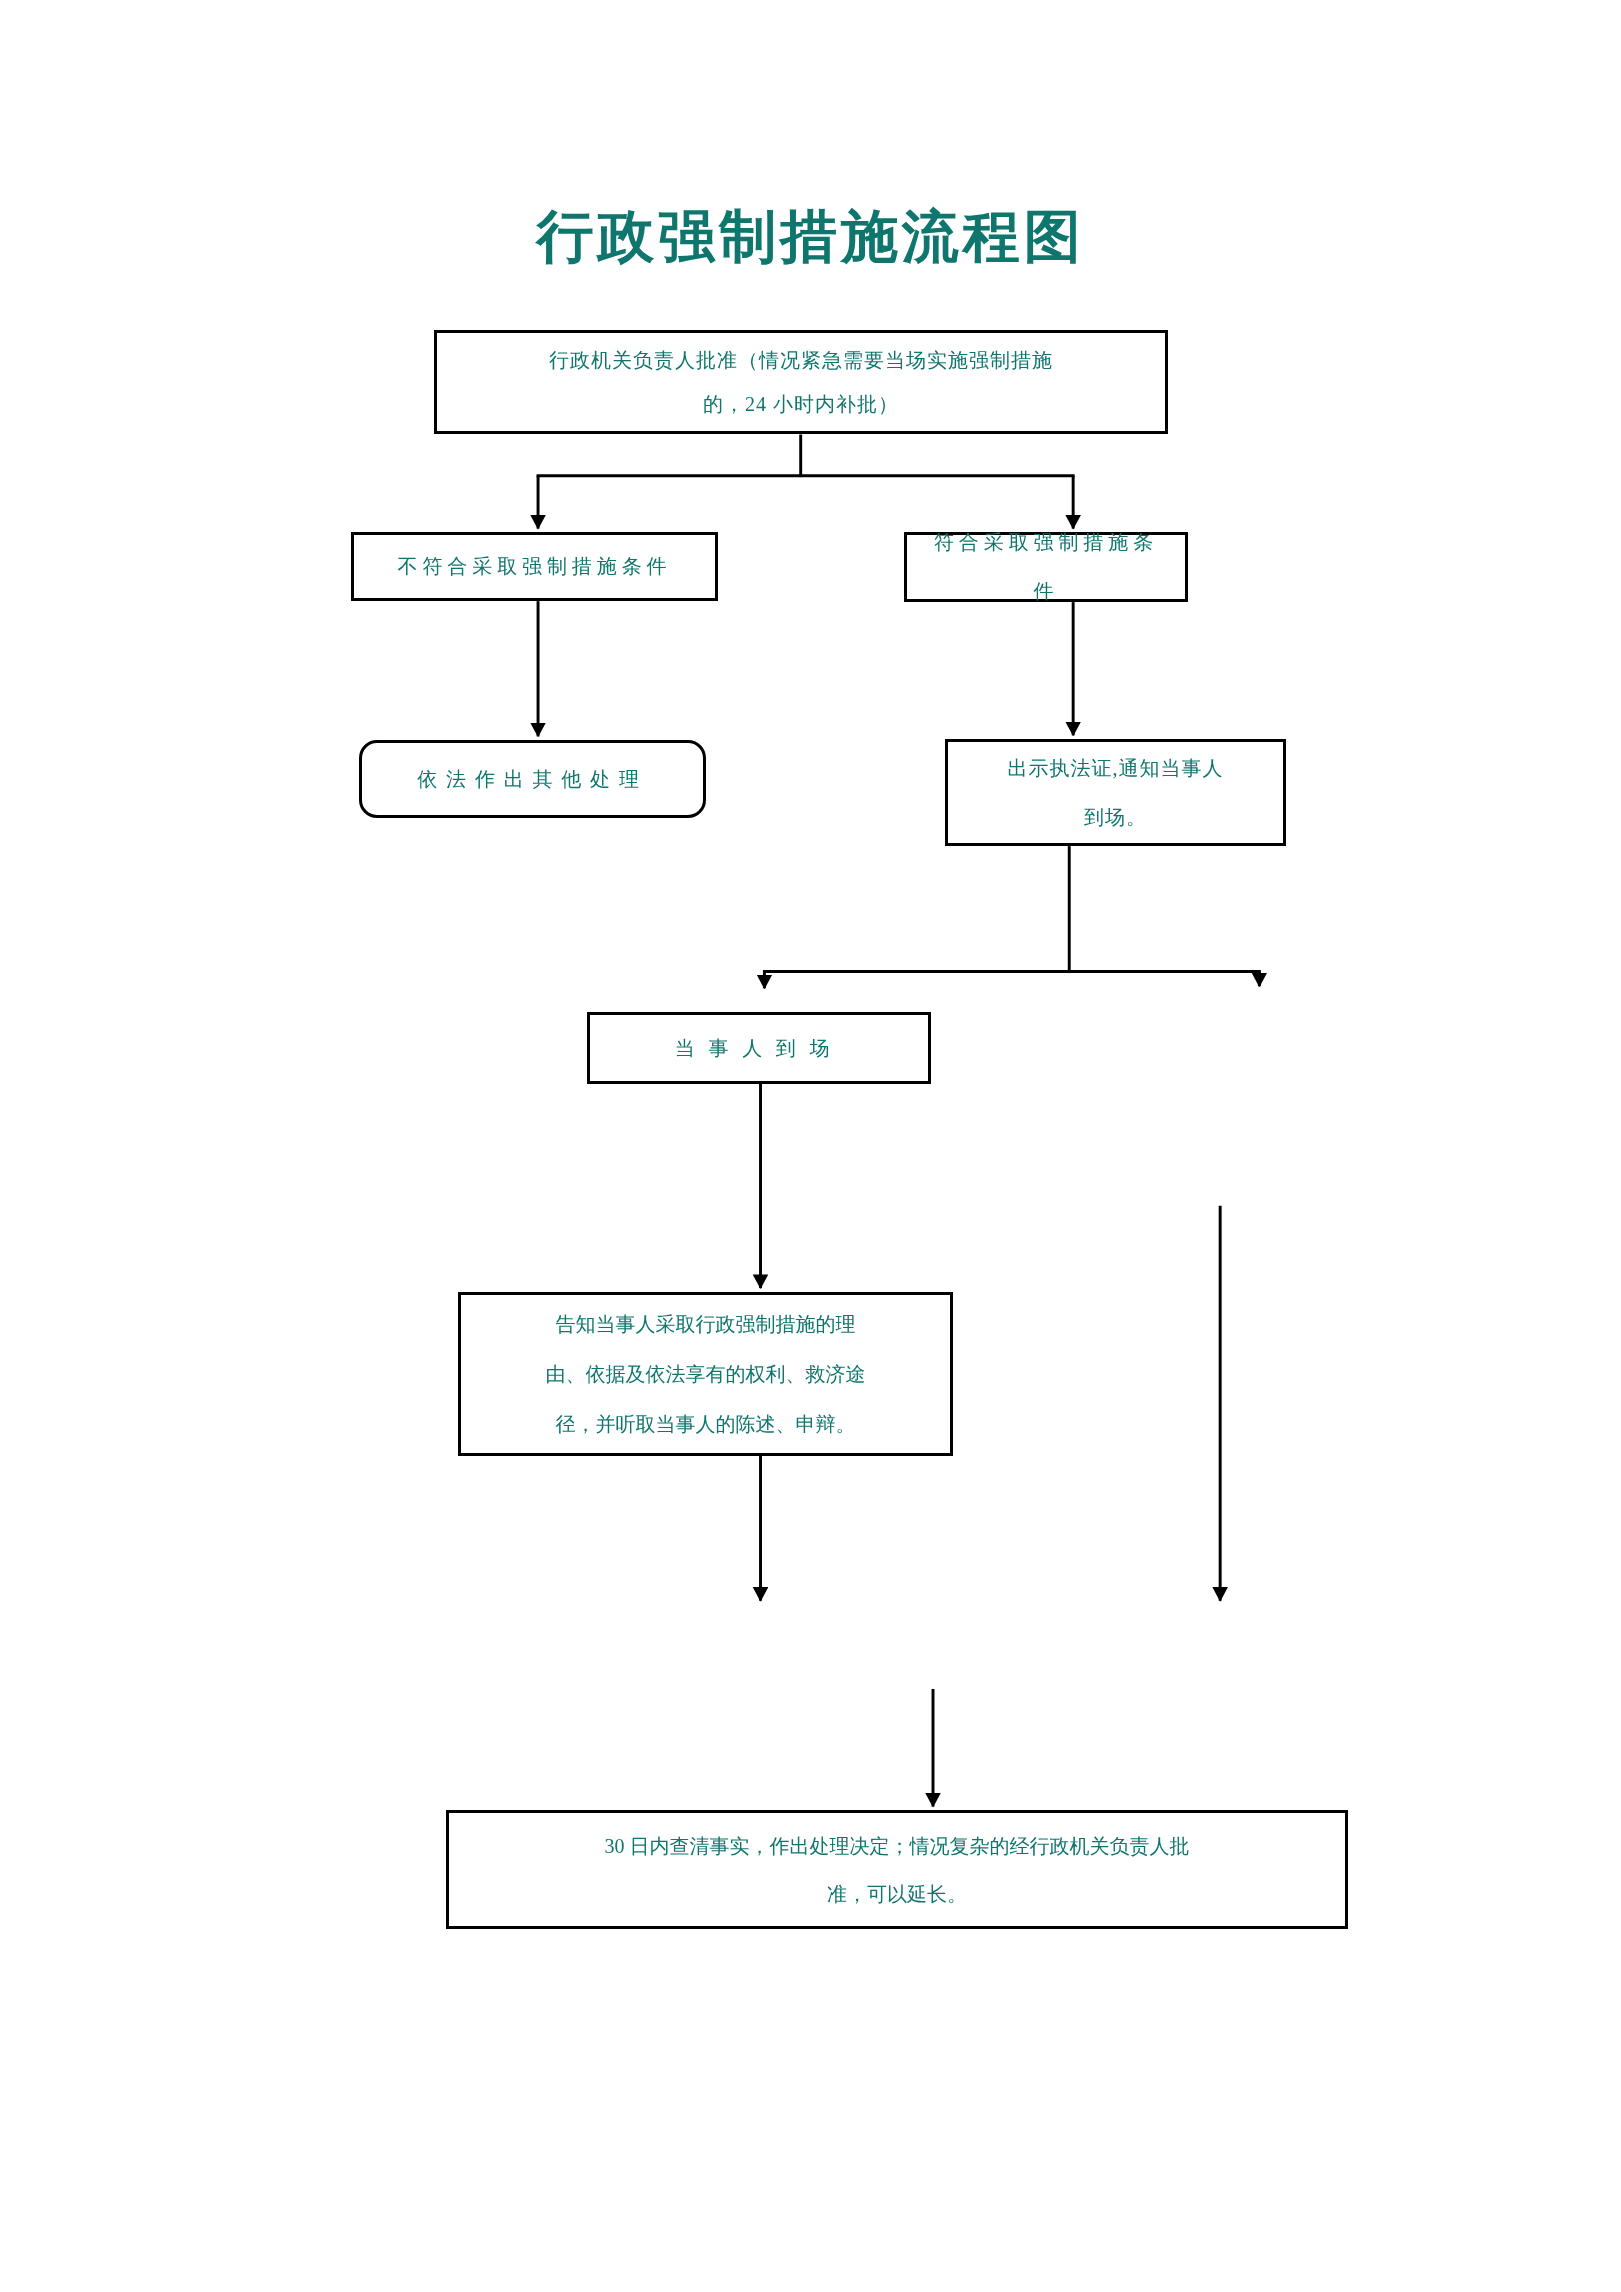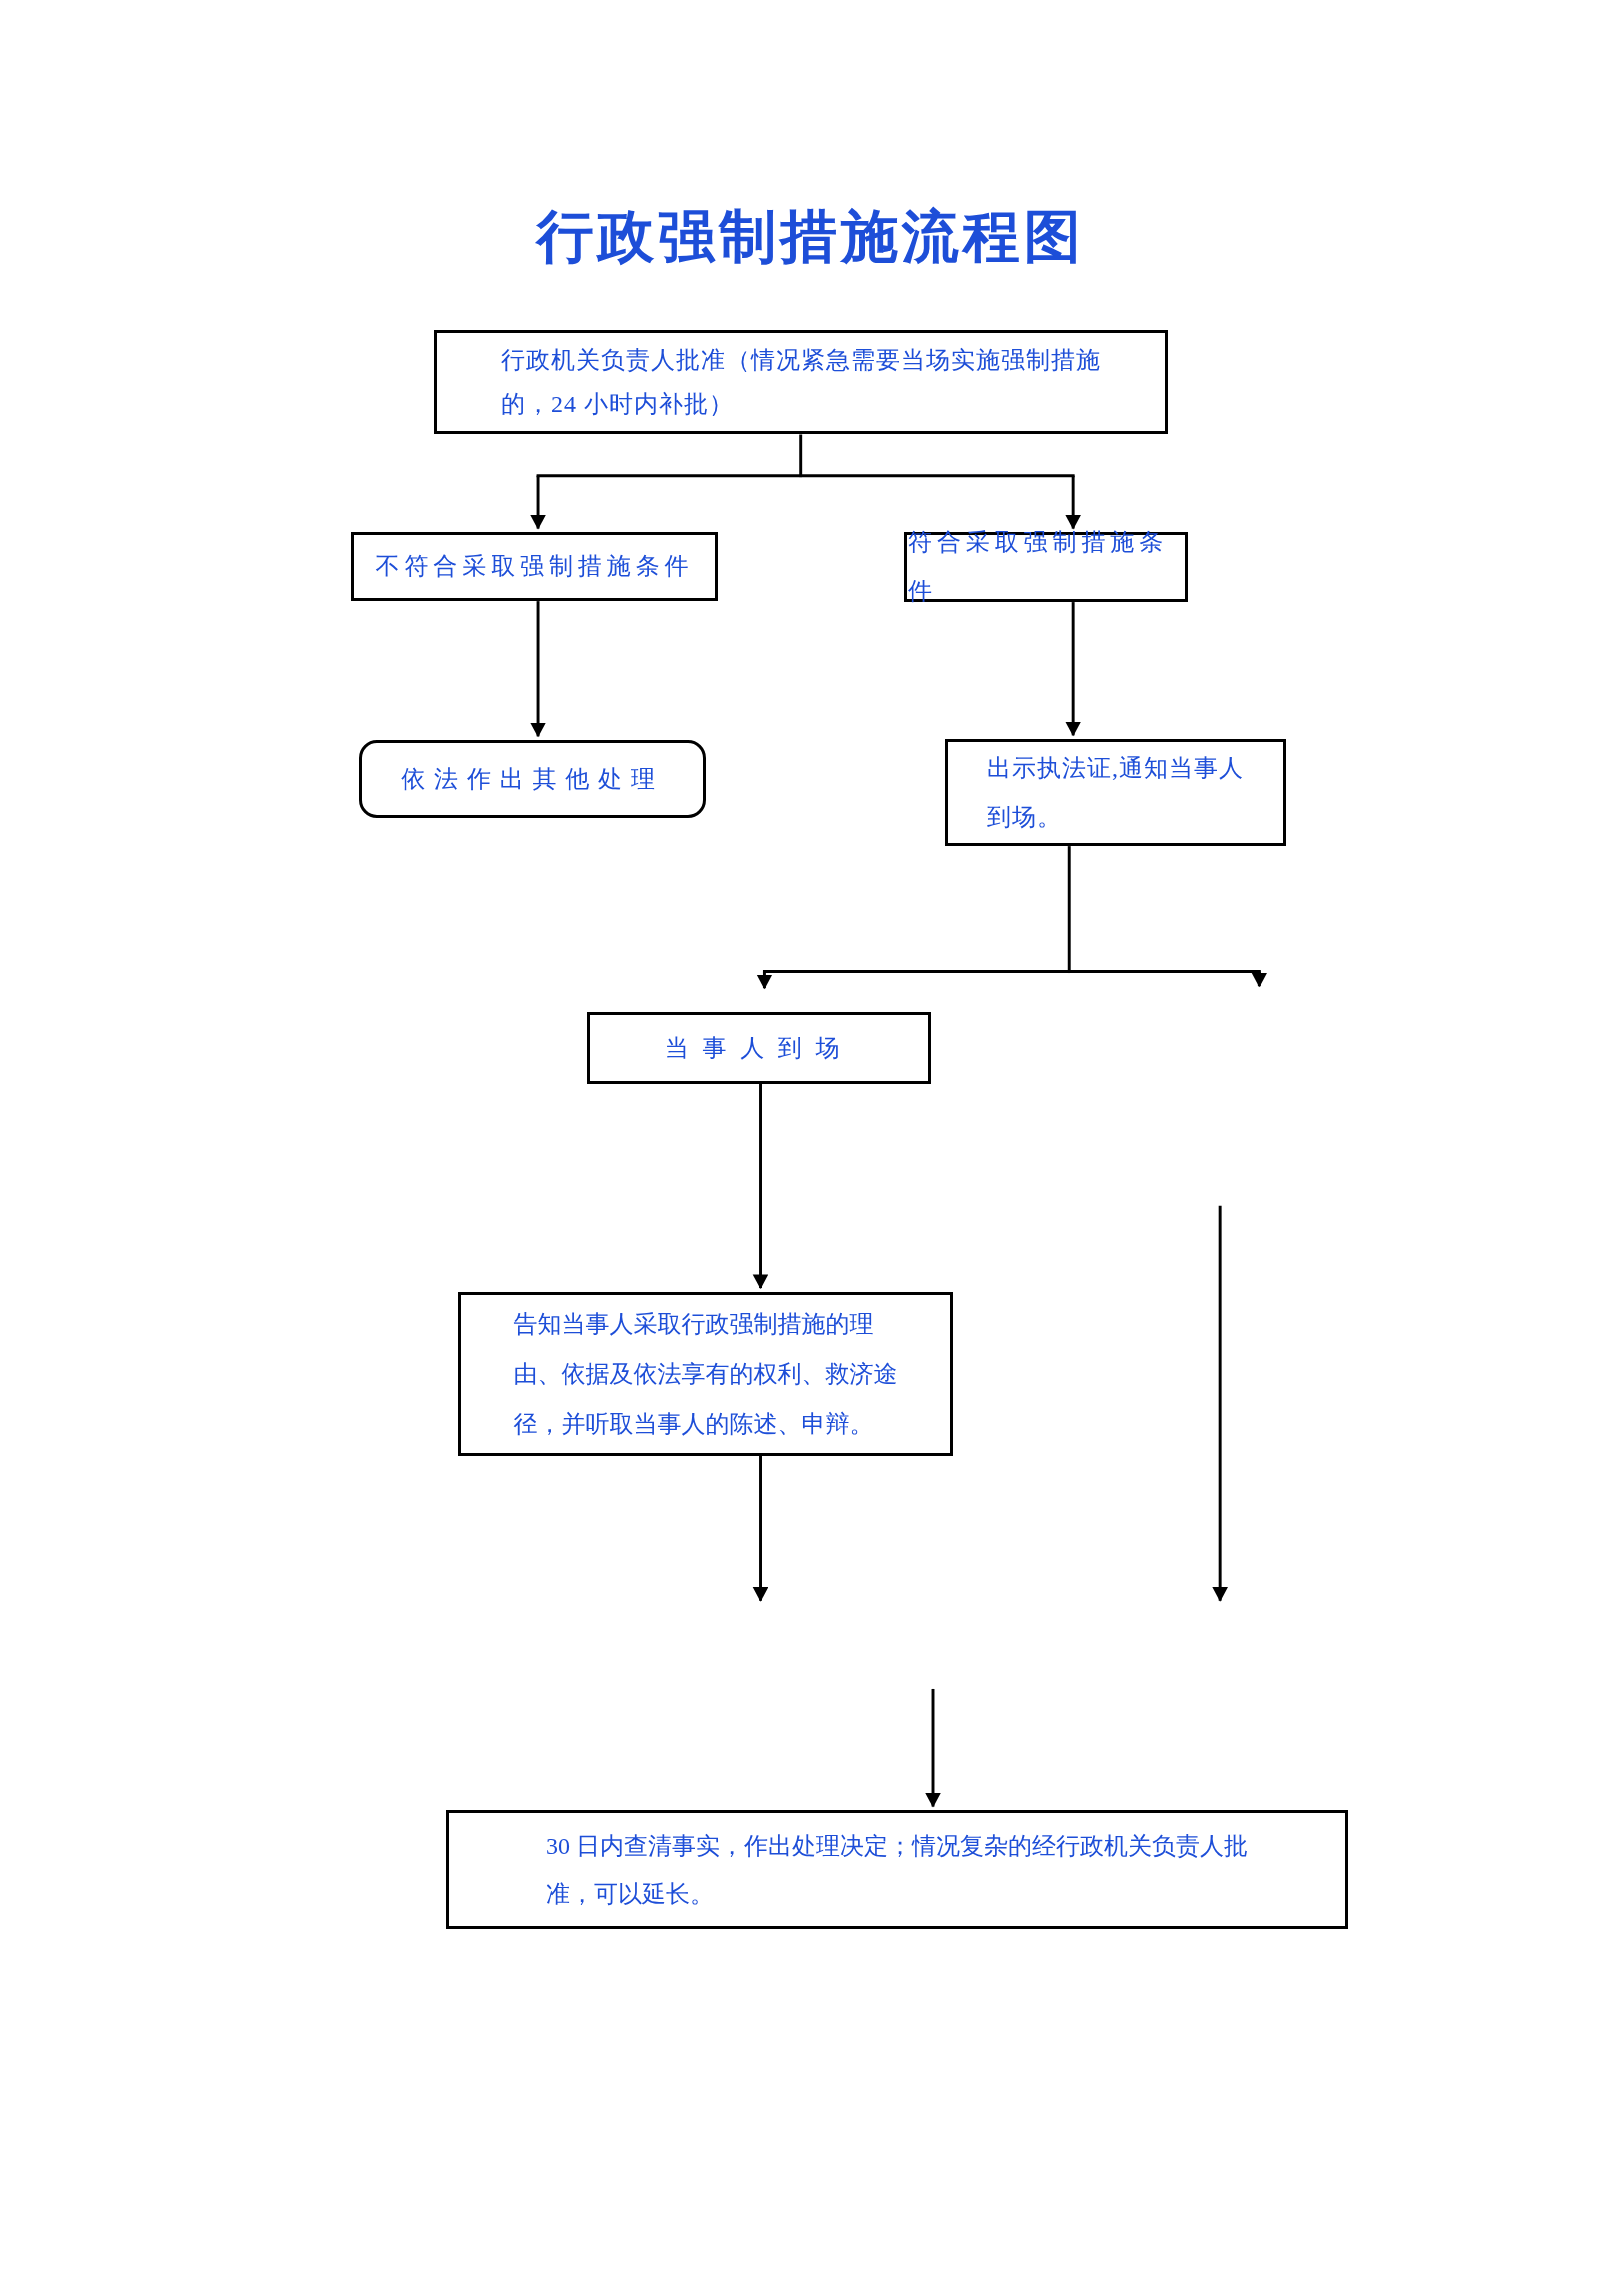--- a/index.html
+++ b/index.html
@@ -6,21 +6,21 @@
     margin: 0;
     padding: 0;
     background: #ffffff;
   }
   #page {
     position: relative;
     width: 1621px;
     height: 2293px;
     background: #ffffff;
     font-family: "Liberation Serif", "DejaVu Serif", serif;
-    color: #1d4ed8;
+    color: #0f766e;
     overflow: hidden;
   }
   #title {
     position: absolute;
     left: 0;
     top: 201px;
     width: 1621px;
     text-align: center;
     font-size: 57px;
     font-weight: bold;
@@ -28,24 +28,25 @@
     line-height: 71px;
   }
   .node {
     position: absolute;
     box-sizing: border-box;
     border: 3.9px solid #000000;
     background: #ffffff;
     display: flex;
     align-items: center;
     justify-content: center;
-    font-size: 24px;
+    text-align: center;
+    font-size: 20px;
     line-height: 49px;
     white-space: pre-line;
-    padding: 2px 1px;
+    padding: 2px 25px;
   }
   #node-approval    { left: 434px;  top: 330px;  width: 734px; height: 104px; line-height: 44px; letter-spacing: 1px; }
   #node-notmeet     { left: 351px;  top: 532px;  width: 367px; height: 69px;  letter-spacing: 4.9px; }
   #node-meet        { left: 904px;  top: 532px;  width: 284px; height: 70px;  letter-spacing: 4.9px; }
   #node-other       { left: 359px;  top: 740px;  width: 347px; height: 78px;  letter-spacing: 8.8px; border-radius: 18px; }
   #node-showcert    { left: 899px;  top: 739px;  width: 341px; height: 107px; line-height: 49px; letter-spacing: 1px; margin-left: 46px; }
   #node-present     { left: 587px;  top: 992px; width: 344px; height: 72px;  letter-spacing: 13.7px; margin-top: 20px; }
   #node-notpresent  { left: 1054px; top: 990px; width: 387px; height: 216px; line-height: 50px; }
   #node-inform      { left: 458px;  top: 1292px; width: 495px; height: 164px; line-height: 50px; }
   #node-record      { left: 446px;  top: 1605px; width: 898px; height: 84px;  letter-spacing: 2px; }

